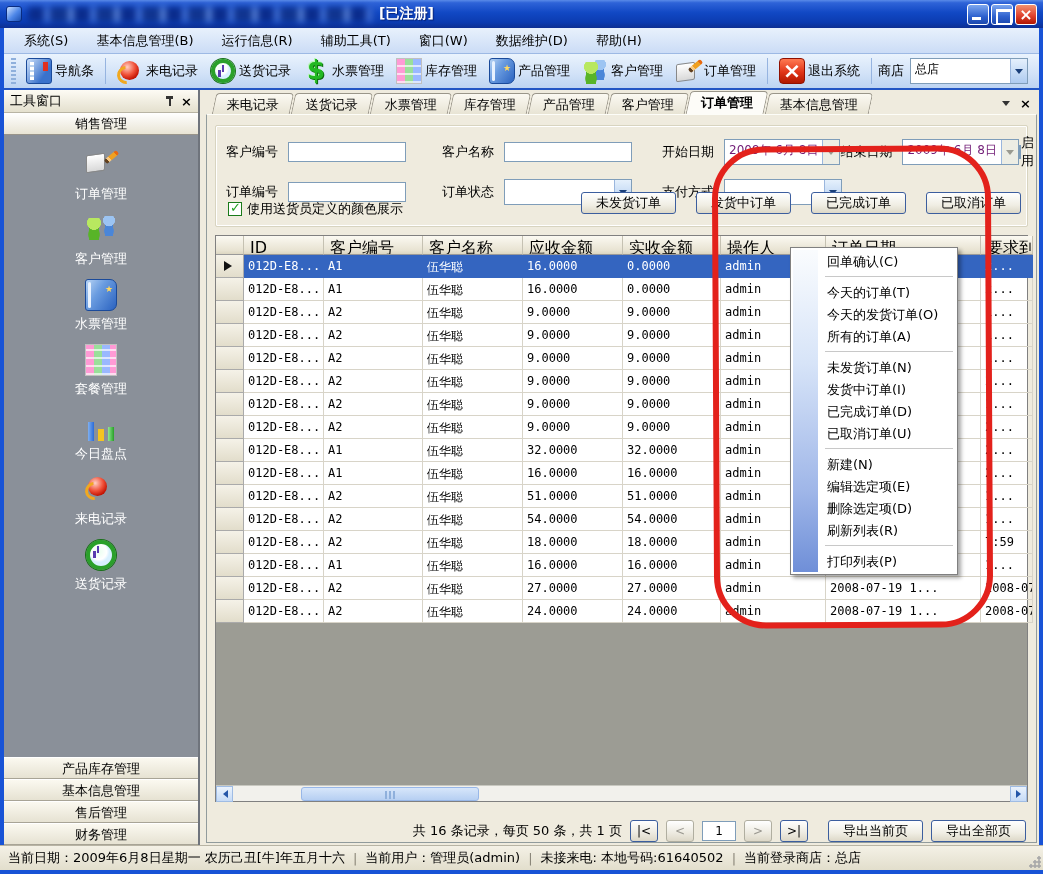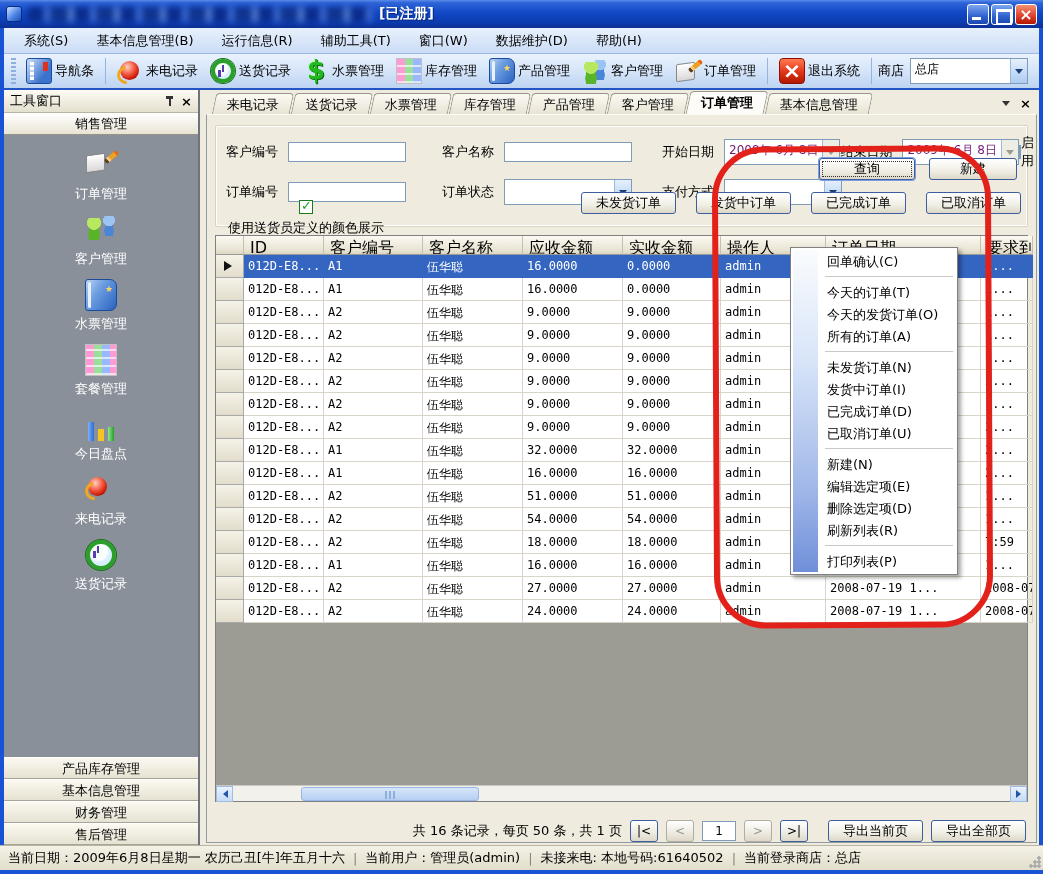--- a/index.html
+++ b/index.html
@@ -123,21 +123,21 @@
   .frow { display:flex; align-items:center; margin-bottom:9px; }
   .flabel { width:62px; flex:none; }
   .tbox { width:118px; height:20px; border:1px solid #7F9DB9; background:#fff; padding:2px 4px; font-size:12px; }
   .fgap { width:36px; flex:none; }
   .fgap2 { width:30px; flex:none; }
   .xp-btn { font-size:13px; height:22px; padding:0 14px; border:1px solid #3C5E9E; border-radius:3px;
     background:linear-gradient(180deg,#ffffff,#F0EEE4 60%,#DDD8C8); cursor:pointer; color:#000; }
   .xp-btn.focused { outline:1px dotted #333; outline-offset:-4px; box-shadow:0 0 0 1px #7A9EE0; }
   .btn-row { position:absolute; right:10px; top:32px; display:flex; gap:14px; }
   .status-row { position:absolute; right:6px; top:66px; display:flex; gap:20px;justify-content:center; }
-  .chk-row { position:absolute; left:12px; top:74px; display:flex; align-items:center; gap:5px;flex-direction:column; }
+  .chk-row { position:absolute; left:12px; top:74px; display:flex; align-items:center; gap:5px; }
   .chk { width:14px; height:14px; border:1px solid #1a7a1a; background:#fff; position:relative; }
   .chk.on::before { content:"✓"; position:absolute; left:1px; top:-3px; color:#21A121; font-weight:bold; font-size:13px; }
   .chk.off { border-color:#7F9DB9; }
   
   .grid { margin-top:8px; border:1px solid #808080; background:#9C9C94; flex:1; display:flex; flex-direction:column; min-height:0; position:relative; }
   .g-head { display:flex; height:19px; flex:none; }
   .g-hc { background:linear-gradient(180deg,#FBF9F2,#E8E3D2 80%,#DCD6C2); border-right:1px solid #C5C1B2;
     border-bottom:1px solid #999; font-size:16px; padding:2px 6px; white-space:nowrap; overflow:hidden; }
   .g-body { flex:none; }
   .trow { display:flex; height:23px; background:#fff; }
@@ -305,22 +305,22 @@
             <div class="lbl">来电记录</div>
           </div>
           <div class="sb-item">
             <span class="ic big ic-clock"></span>
             <div class="lbl">送货记录</div>
           </div>
         </div>
       <div class="sb-groups" id="sb-groups">
           <div class="sb-group">产品库存管理</div>
           <div class="sb-group">基本信息管理</div>
+          <div class="sb-group">售后管理</div>
           <div class="sb-group">财务管理</div>
-          <div class="sb-group">售后管理</div>
         </div>
     </div>
 
     <div class="content">
       <div class="tabstrip">
         <span id="tabs" style="display:flex;align-items:flex-end;gap:1px">
             <div class="tab"><span>来电记录</span></div>
             <div class="tab"><span>送货记录</span></div>
             <div class="tab"><span>水票管理</span></div>
             <div class="tab"><span>库存管理</span></div>
@@ -381,24 +381,20 @@
               <span class="val"></span>
               <span class="btn">
                   <i></i>
                 </span>
             </span>
           </div>
           <div class="chk-row">
             <span class="chk on"></span>
             <span>使用送货员定义的颜色展示</span>
           </div>
-          <div class="btn-row">
-            <button class="xp-btn focused" style="width:96px">查询</button>
-            <button class="xp-btn" style="width:88px">新建</button>
-          </div>
           <div class="status-row" id="status-btns">
               <button class="xp-btn">未发货订单</button>
               <button class="xp-btn">发货中订单</button>
               <button class="xp-btn">已完成订单</button>
               <button class="xp-btn">已取消订单</button>
             </div>
         </div>
 
         <div class="grid">
           <div class="g-head" id="g-head">

